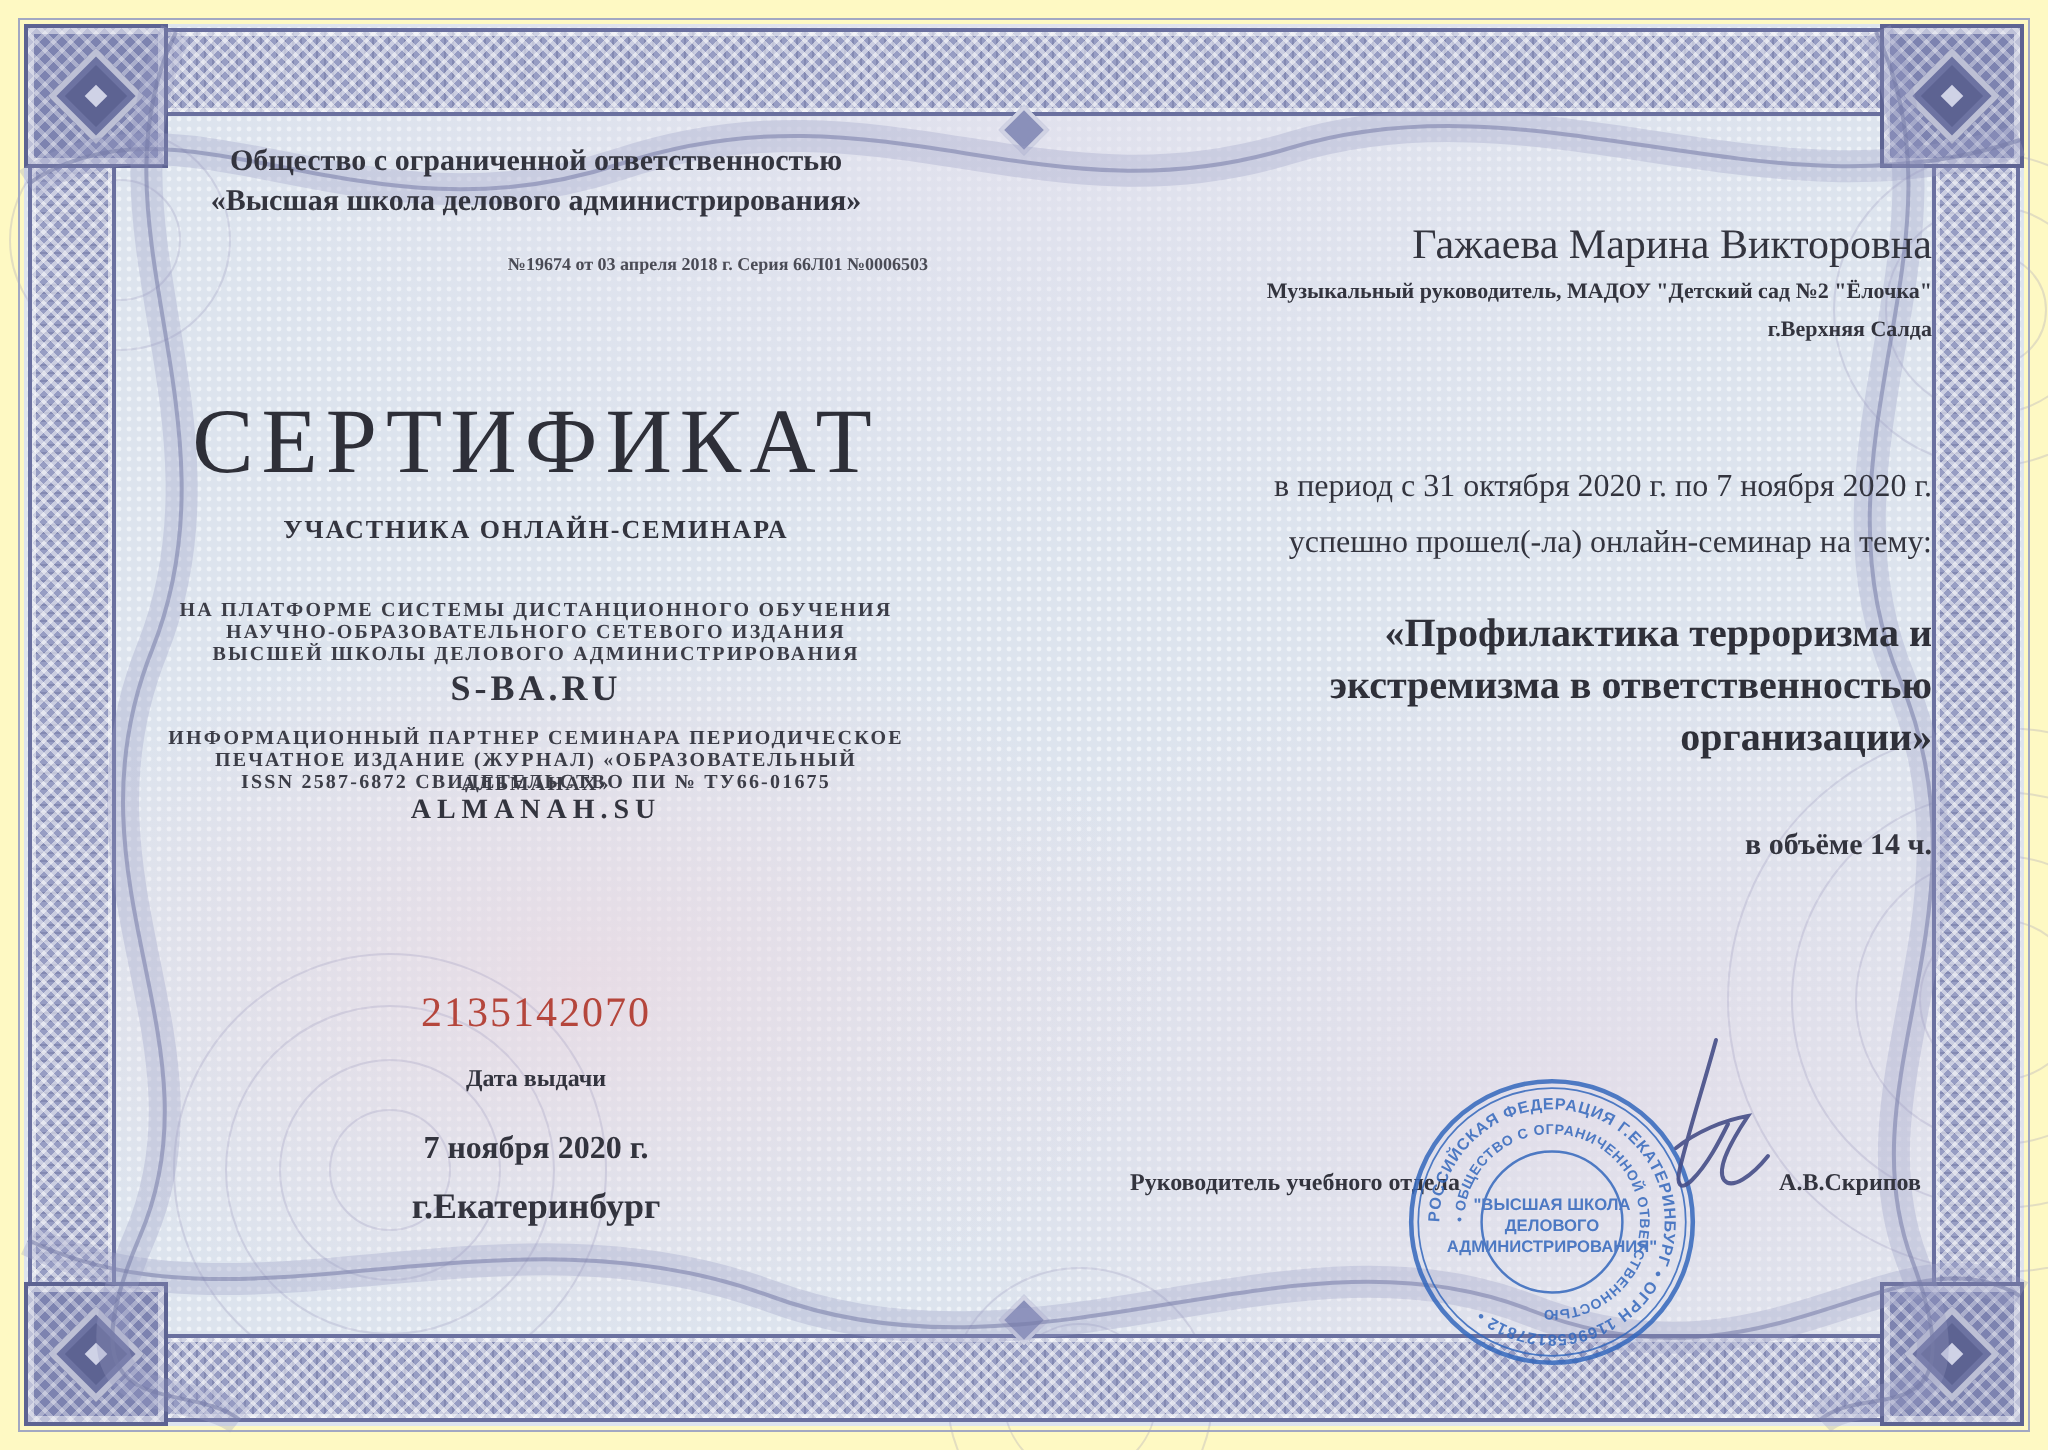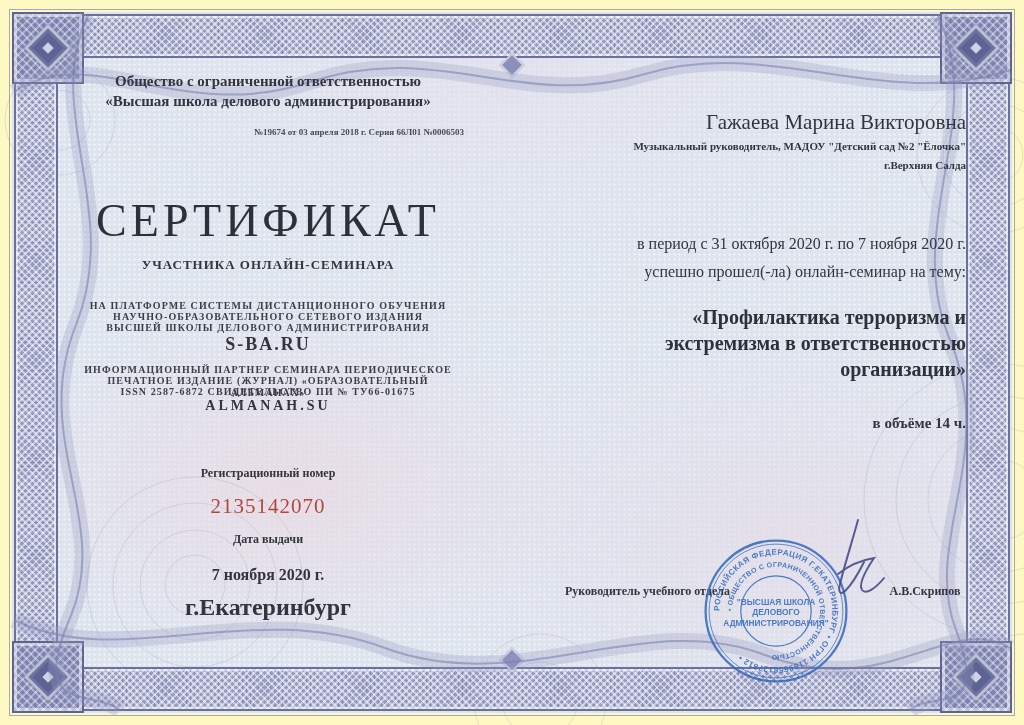--- a/index.html
+++ b/index.html
@@ -57,21 +57,21 @@
   .org{font-weight:bold;font-size:15px;}
   .lic{font-weight:bold;font-size:9px;color:#4a4b55;}
   .cert-title{font-size:46px;letter-spacing:4px;color:#2e2f38;}
   .cert-sub{font-weight:bold;font-size:13px;letter-spacing:1px;}
   .small-caps{font-weight:bold;font-size:10px;letter-spacing:1.1px;color:#3c3d47;}
   .site-big{font-weight:bold;font-size:18px;letter-spacing:2px;}
   .site-med{font-weight:bold;font-size:14px;letter-spacing:3px;}
   .label-sm{font-weight:bold;font-size:12px;}
   .reg-num{font-size:21px;letter-spacing:1px;}
   .date-val{font-weight:bold;font-size:16px;}
-  .city-val{font-weight:bold;font-size:24px;}
+  .city-val{font-weight:bold;font-size:18px;}
   .name-big{font-size:21px;}
   .pos-line{font-weight:bold;font-size:11px;}
   .period-line{font-size:16px;}
   .topic-line{font-weight:bold;font-size:20px;color:#2f3039;}
   .volume-line{font-weight:bold;font-size:15px;}
   .sig-label{font-weight:bold;font-size:12px;}
   
   .stamp{position:absolute;left:688px;top:523px;width:176px;height:176px;opacity:0.85;}
   .stamp text{font-family:"Liberation Sans","DejaVu Sans",sans-serif;font-weight:bold;}
   .sig-svg{position:absolute;left:800px;top:512px;width:110px;height:115px;}
@@ -138,21 +138,20 @@
   <div class="tblock col-left small-caps" style="top:300px;">НА ПЛАТФОРМЕ СИСТЕМЫ ДИСТАНЦИОННОГО ОБУЧЕНИЯ</div>
   <div class="tblock col-left small-caps" style="top:311px;">НАУЧНО-ОБРАЗОВАТЕЛЬНОГО СЕТЕВОГО ИЗДАНИЯ</div>
   <div class="tblock col-left small-caps" style="top:322px;">ВЫСШЕЙ ШКОЛЫ ДЕЛОВОГО АДМИНИСТРИРОВАНИЯ</div>
   <div class="tblock col-left site-big" style="top:334px;">S-BA.RU</div>
 
   <div class="tblock col-left small-caps" style="top:364px;">ИНФОРМАЦИОННЫЙ ПАРТНЕР СЕМИНАРА ПЕРИОДИЧЕСКОЕ</div>
   <div class="tblock col-left small-caps" style="top:375px;">ПЕЧАТНОЕ ИЗДАНИЕ (ЖУРНАЛ) «ОБРАЗОВАТЕЛЬНЫЙ АЛЬМАНАХ»</div>
   <div class="tblock col-left small-caps" style="top:386px;">ISSN 2587-6872  СВИДЕТЕЛЬСТВО ПИ № ТУ66-01675</div>
   <div class="tblock col-left site-med" style="top:398px;">ALMANAH.SU</div>
 
-  <div class="tblock col-left label-sm" style="top:466px;">Регистрационный номер</div>
   <div class="tblock col-left reg-num" style="top:494px;color:#b5463c;">2135142070</div>
   <div class="tblock col-left label-sm" style="top:532px;">Дата выдачи</div>
   <div class="tblock col-left date-val" style="top:565px;">7 ноября 2020 г.</div>
   <div class="tblock col-left city-val" style="top:593px;">г.Екатеринбург</div>
 
   <div class="tblock col-right name-big" style="top:110px;">Гажаева Марина Викторовна</div>
   <div class="tblock col-right pos-line" style="top:140px;">Музыкальный руководитель, МАДОУ "Детский сад №2 "Ёлочка"</div>
   <div class="tblock col-right pos-line" style="top:159px;">г.Верхняя Салда</div>
 
   <div class="tblock col-right period-line" style="top:234px;">в период с 31 октября 2020 г. по 7 ноября 2020 г.</div>

